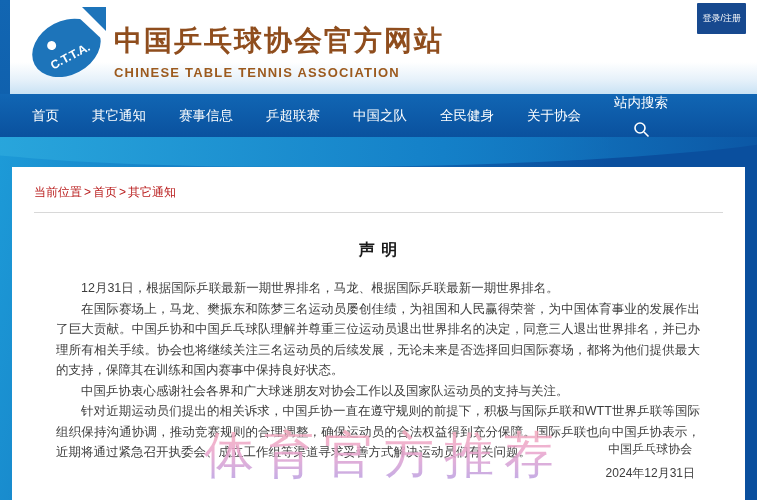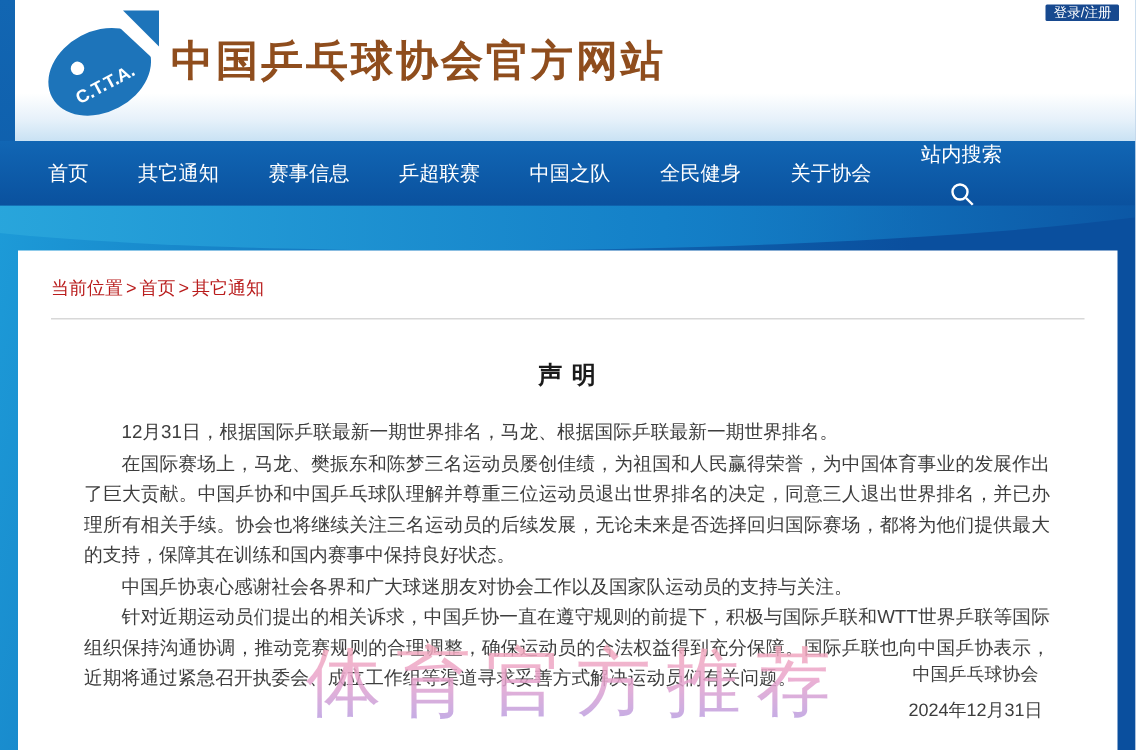--- a/index.html
+++ b/index.html
@@ -23,21 +23,21 @@
   .logo { position: absolute; left: 14px; top: 5px; width: 84px; height: 84px; cursor: pointer; }
   .title-block { position: absolute; left: 104px; top: 22px; }
   .site-title {
     font-size: 28px; font-weight: bold; color: #8f4d1d; letter-spacing: 2px;
     font-family: "Liberation Sans", "DejaVu Sans", sans-serif;
   }
   .site-subtitle { font-size: 13px; font-weight: bold; color: #9c5a1e; letter-spacing: 1.2px; margin-top: 5px; }
   .login-btn {
     position: absolute; right: 11px; top: 3px;
     background: #17498f; color: #fff; font-size: 9px; line-height: 11px;
-    padding: 0 5px; border-radius: 1px; cursor: pointer; border: none;
+    padding: 10px 5px; border-radius: 1px; cursor: pointer; border: none;
   }
 
   
   .nav {
     position: absolute; top: 94px; left: 0; right: 0; height: 43px;
     background: linear-gradient(180deg, #1166b4 0%, #0a519e 100%);
     display: flex; align-items: center;
     padding-left: 32px; gap: 33px;
     color: #ffffff; font-size: 13.5px;
   }
@@ -113,20 +113,21 @@
           <ellipse cx="42" cy="43" rx="36" ry="27" fill="#1d74ba"></ellipse>
           <circle cx="30" cy="34" r="4.5" fill="#ffffff"></circle>
           <text x="20" y="56" font-size="12" font-weight="bold" fill="#ffffff" font-family="Liberation Sans, sans-serif">C.T.T.A.</text>
         </g>
         <line x1="50" y1="4" x2="80" y2="32" stroke="#ffffff" stroke-width="6"></line>
         <path d="M58 2 L82 2 L82 26 Z" fill="#1d74ba"></path>
       </svg>
     </div>
     <div class="title-block">
       <div class="site-title">中国乒乓球协会官方网站</div>
+      <div class="site-subtitle">CHINESE TABLE TENNIS ASSOCIATION</div>
     </div>
     <button class="login-btn">登录/注册</button>
   </div>
 
   <div class="nav">
     <span class="nav-item">首页</span>
     <span class="nav-item">其它通知</span>
     <span class="nav-item">赛事信息</span>
     <span class="nav-item">乒超联赛</span>
     <span class="nav-item">中国之队</span>

